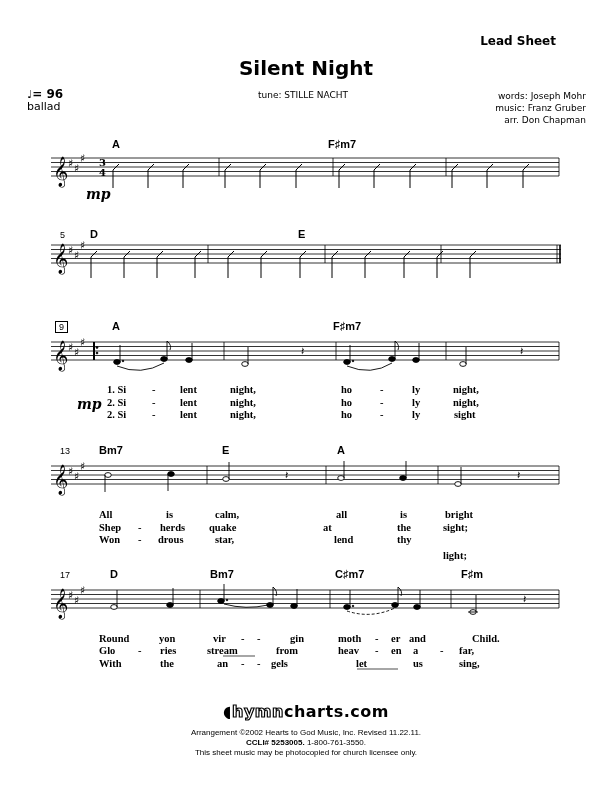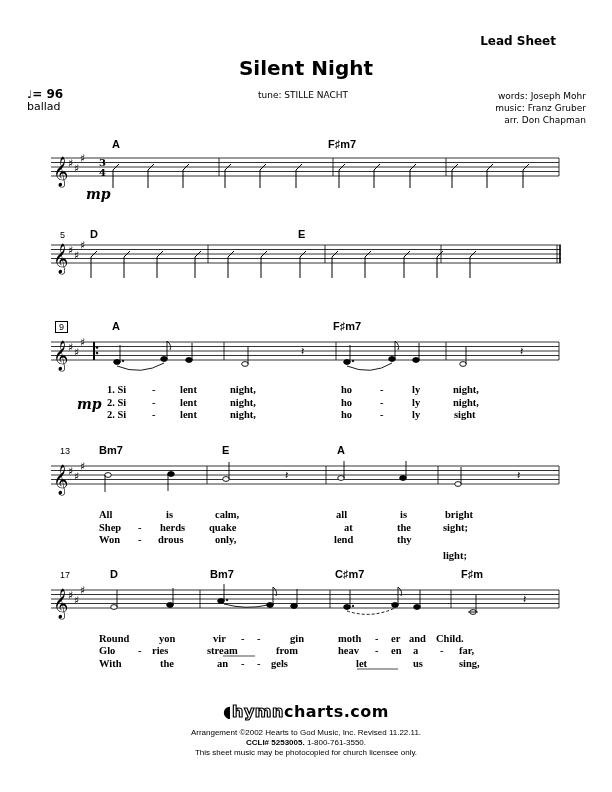--- a/index.html
+++ b/index.html
@@ -332,49 +332,49 @@
   <span class="abs lyr" style="left:166px;top:509px">is</span>
   <span class="abs lyr" style="left:215px;top:509px">calm,</span>
   <span class="abs lyr" style="left:336px;top:509px">all</span>
   <span class="abs lyr" style="left:400px;top:509px">is</span>
   <span class="abs lyr" style="left:445px;top:509px">bright</span>
 
   <span class="abs lyr" style="left:99px;top:522px">Shep</span>
   <span class="abs lyr" style="left:138px;top:522px">-</span>
   <span class="abs lyr" style="left:160px;top:522px">herds</span>
   <span class="abs lyr" style="left:209px;top:522px">quake</span>
-  <span class="abs lyr" style="left:344px;top:522px">at</span>
+  <span class="abs lyr" style="left:323px;top:522px">at</span>
   <span class="abs lyr" style="left:397px;top:522px">the</span>
   <span class="abs lyr" style="left:443px;top:522px">sight;</span>
 
   <span class="abs lyr" style="left:99px;top:534px">Won</span>
   <span class="abs lyr" style="left:138px;top:534px">-</span>
   <span class="abs lyr" style="left:158px;top:534px">drous</span>
-  <span class="abs lyr" style="left:215px;top:534px">only,</span>
+  <span class="abs lyr" style="left:215px;top:534px">star,</span>
   <span class="abs lyr" style="left:334px;top:534px">lend</span>
   <span class="abs lyr" style="left:397px;top:534px">thy</span>
   <span class="abs lyr" style="left:443px;top:550px">light;</span>
 </div>
 
 <div>
   <span class="abs lyr" style="left:99px;top:633px">Round</span>
   <span class="abs lyr" style="left:159px;top:633px">yon</span>
   <span class="abs lyr" style="left:213px;top:633px">vir</span>
   <span class="abs lyr" style="left:241px;top:633px">-</span>
   <span class="abs lyr" style="left:257px;top:633px">-</span>
   <span class="abs lyr" style="left:290px;top:633px">gin</span>
   <span class="abs lyr" style="left:338px;top:633px">moth</span>
   <span class="abs lyr" style="left:375px;top:633px">-</span>
   <span class="abs lyr" style="left:391px;top:633px">er</span>
   <span class="abs lyr" style="left:409px;top:633px">and</span>
-  <span class="abs lyr" style="left:436px;top:633px">Child.</span>
+  <span class="abs lyr" style="left:472px;top:633px">Child.</span>
 
   <span class="abs lyr" style="left:99px;top:645px">Glo</span>
   <span class="abs lyr" style="left:138px;top:645px">-</span>
-  <span class="abs lyr" style="left:152px;top:645px">ries</span>
+  <span class="abs lyr" style="left:160px;top:645px">ries</span>
   <span class="abs lyr" style="left:207px;top:645px">stream</span>
   <span class="abs lyr" style="left:276px;top:645px">from</span>
   <span class="abs lyr" style="left:338px;top:645px">heav</span>
   <span class="abs lyr" style="left:375px;top:645px">-</span>
   <span class="abs lyr" style="left:391px;top:645px">en</span>
   <span class="abs lyr" style="left:413px;top:645px">a</span>
   <span class="abs lyr" style="left:440px;top:645px">-</span>
   <span class="abs lyr" style="left:459px;top:645px">far,</span>
 
   <span class="abs lyr" style="left:99px;top:658px">With</span>

